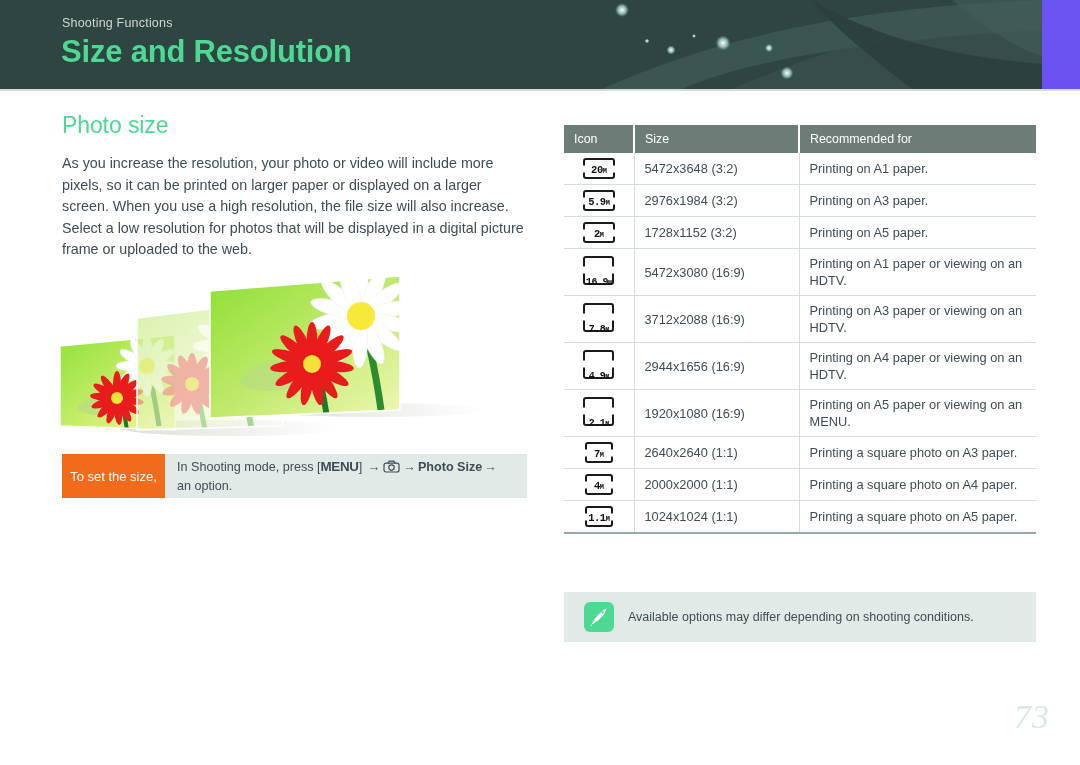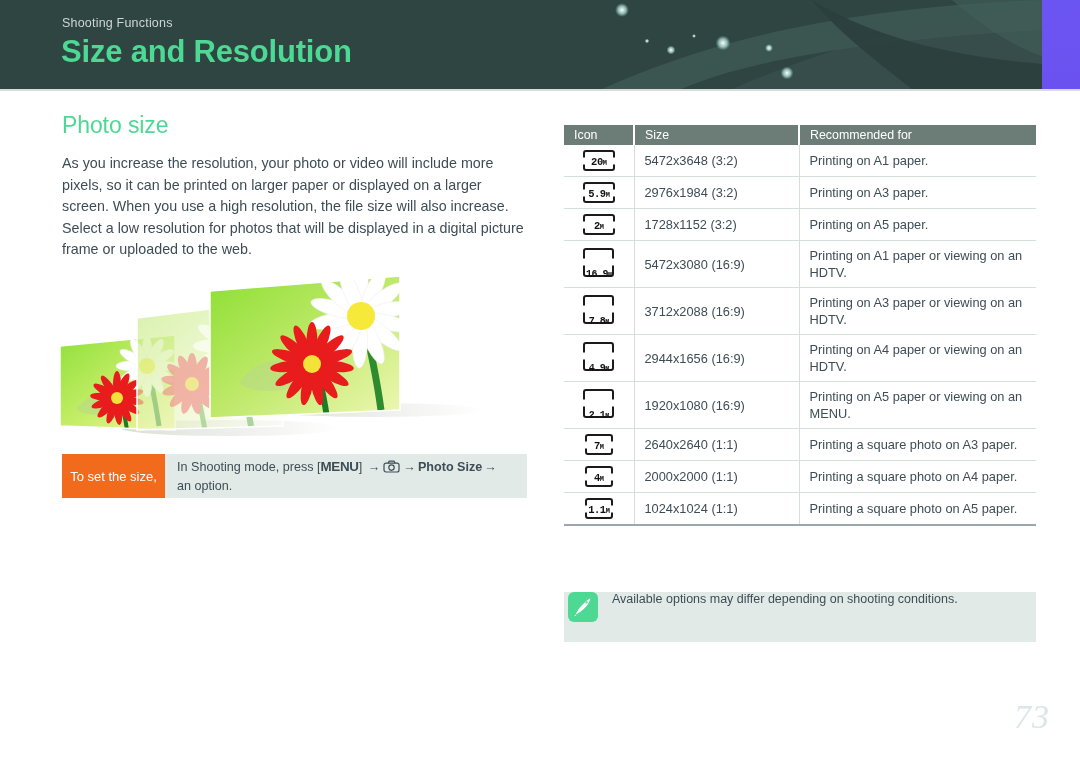--- a/index.html
+++ b/index.html
@@ -72,21 +72,21 @@
   .k-menu{font-weight:bold;font-size:13.4px;letter-spacing:-.3px;}
   .k-bold{font-weight:bold;}
   .arrow{padding:0 2px;}
   .cam-ico{display:inline-block;vertical-align:-2px;margin:0 1px;}
 
   
   .table-wrap{position:absolute;left:564px;top:125px;width:472px;}
   table.spec{border-collapse:collapse;width:472px;font-size:12.8px;}
   table.spec thead th{
     background:#6c7d78;color:#ffffff;font-weight:normal;
-    text-align:left;height:20px;padding:0 0 0 10px;
+    text-align:left;height:28px;padding:0 0 0 10px;
     font-size:12.4px;
     border-right:2px solid #ffffff;
   }
   table.spec thead th:last-child{border-right:none;}
   table.spec th.c-icon{width:59px;}
   table.spec th.c-size{width:153px;}
   table.spec tbody td{
     border-bottom:1px solid #d3dedd;
     color:#3e4d55;
     padding:6px 0 6px 10px;
@@ -124,22 +124,22 @@
   .lcd:before{left:-2px;}
   .lcd:after{right:-2px;}
 
   .lcd.r32{width:32px;height:21px;padding-top:5px;font-size:10.5px;}
   .lcd.r169{width:31px;height:29px;padding-top:20px;font-size:10px;}
   .lcd.r11{width:28px;height:21px;padding-top:5px;font-size:10.5px;}
 
   
   .note-box{
     position:absolute;left:564px;top:592px;width:472px;height:50px;
-    background:#e2eae7;display:flex;align-items:flex-start;
-    box-sizing:border-box;padding-left:4px;
+    background:#e2eae7;display:flex;align-items:center;
+    box-sizing:border-box;padding-left:20px;
   }
   .note-ico{
     width:30px;height:30px;border-radius:6px;background:#4dd894;
     flex:none;position:relative;margin-right:14px;
   }
   .note-text{font-size:12.5px;color:#3e4d55;}
 
   
   .page-num{
     position:absolute;right:30px;bottom:29px;

